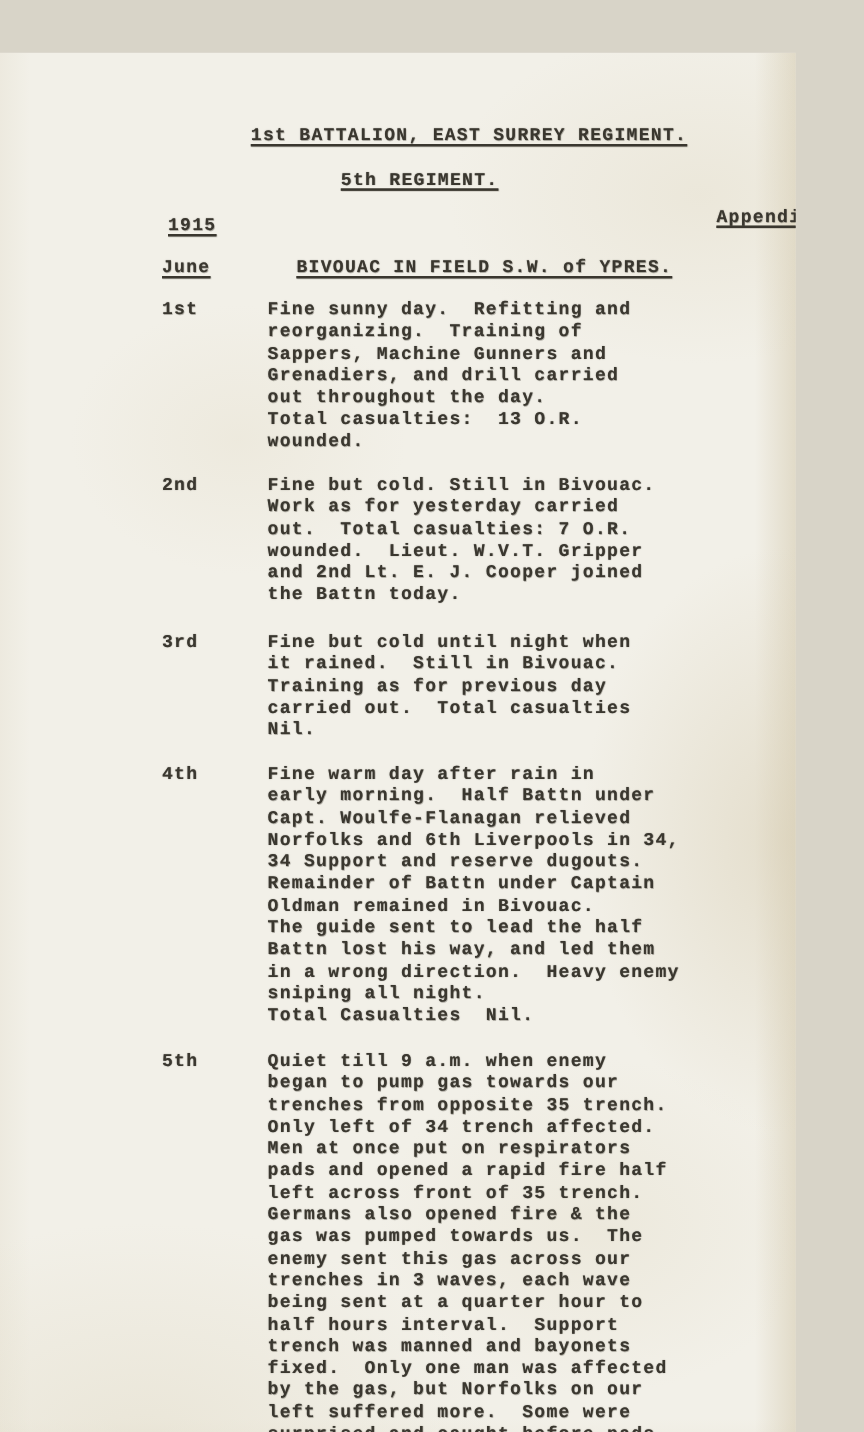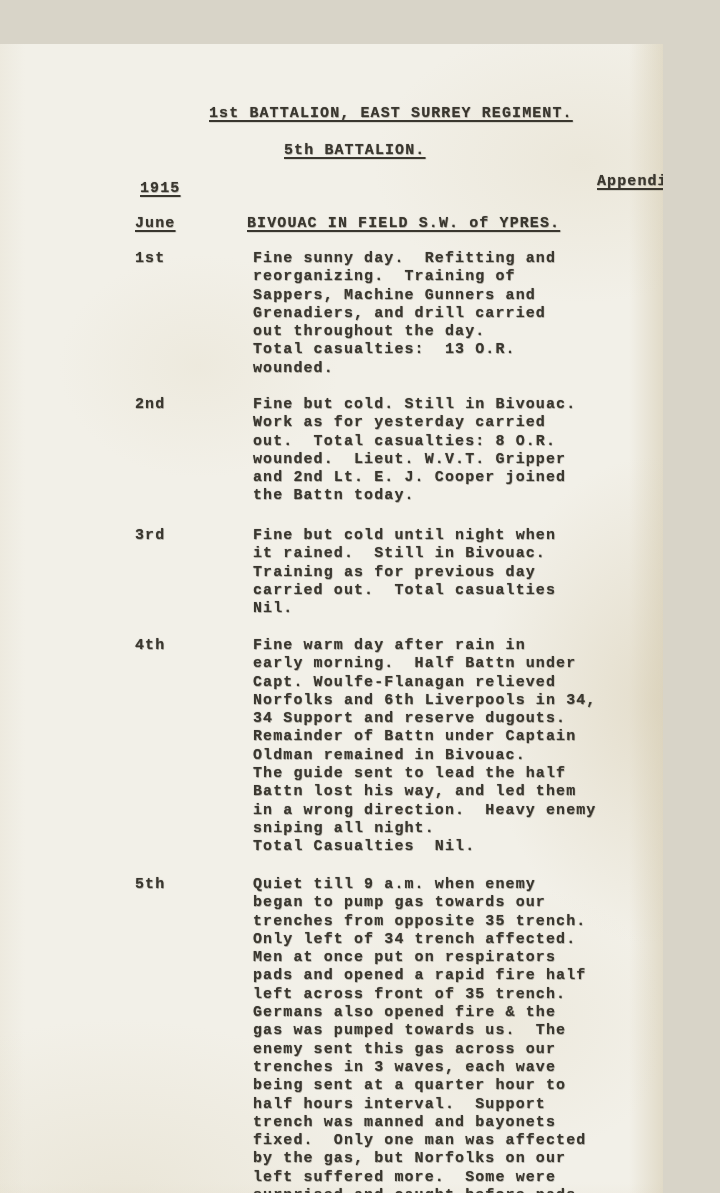--- a/index.html
+++ b/index.html
@@ -38,21 +38,21 @@
   .u {
     text-decoration: underline;
     text-decoration-thickness: 2px;
     text-underline-offset: 3px;
   }
   .abs { position: absolute; }
   .entry { position: absolute; left: 0; width: 720px; }
   .entry .day-label { position: absolute; left: 135px; top: 0; text-align: right; }
   .entry .entry-body {
     position: absolute;
-    left: 253px;
+    left: 223px;
     top: 0;
     width: 420px;
     white-space: pre-wrap;
   }
   .annotation {
     position: absolute;
     left: 608px;
     top: 1149px;
     font-family: "DejaVu Sans Mono", monospace;
     font-weight: bold;
@@ -61,21 +61,21 @@
     text-shadow: none;
   }
 </style>
 </head>
 <body>
 
 <div class="paper">
 
   <div class="abs tw u" style="left:209px; top:61px;">1st BATTALION, EAST SURREY REGIMENT.</div>
 
-  <div class="abs tw u" style="left:284px; top:98px;">5th BATTALION.</div>
+  <div class="abs tw u" style="left:284px; top:98px;">5th REGIMENT.</div>
 
   <div class="abs tw u" style="left:140px; top:136px;">1915</div>
 
   <div class="abs tw u" style="left:597px; top:129px;">Appendix.</div>
 
   <div class="abs tw u" style="left:135px; top:171px;">June</div>
 
   <div class="abs tw u" style="left:247px; top:171px;">BIVOUAC IN FIELD S.W. of YPRES.</div>
 
   <div class="entry" style="top:206px;">
@@ -86,21 +86,21 @@
 Grenadiers, and drill carried
 out throughout the day.
 Total casualties:  13 O.R.
 wounded.</div>
   </div>
 
   <div class="entry" style="top:352px;">
     <div class="day-label tw">2nd</div>
     <div class="entry-body tw">Fine but cold. Still in Bivouac.
 Work as for yesterday carried
-out.  Total casualties: 8 O.R.
+out.  Total casualties: 7 O.R.
 wounded.  Lieut. W.V.T. Gripper
 and 2nd Lt. E. J. Cooper joined
 the Battn today.</div>
   </div>
 
   <div class="entry" style="top:483px;">
     <div class="day-label tw">3rd</div>
     <div class="entry-body tw">Fine but cold until night when
 it rained.  Still in Bivouac.
 Training as for previous day

